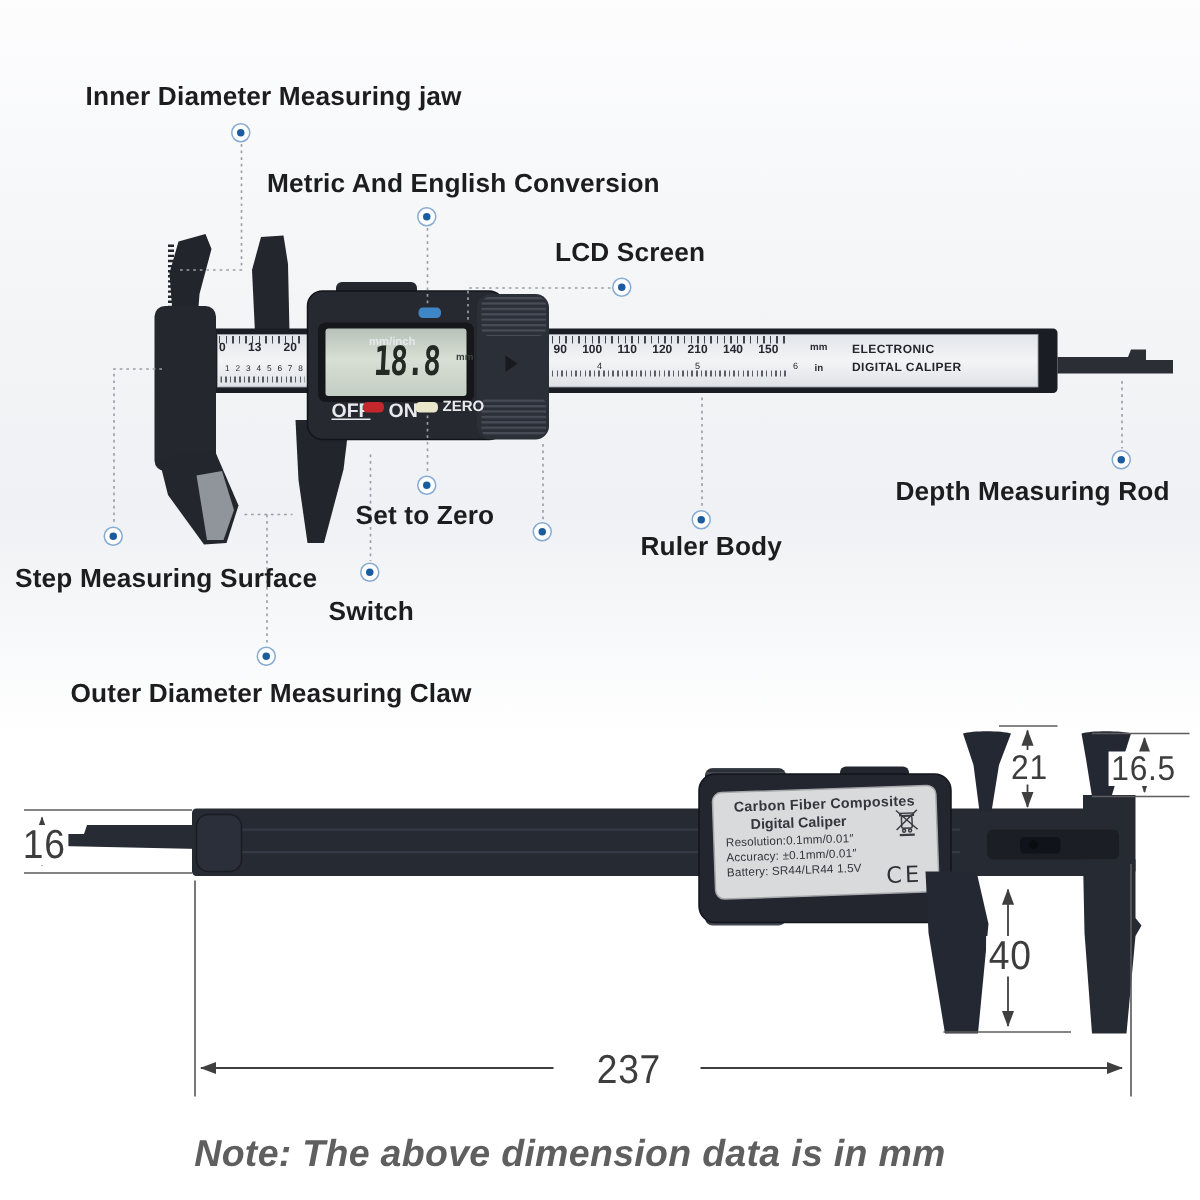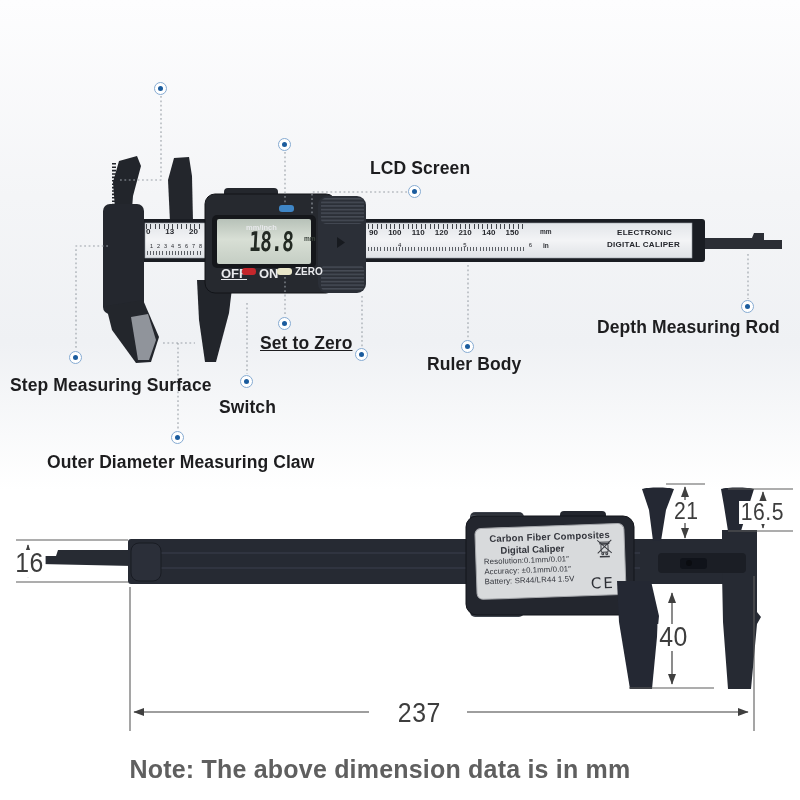--- a/index.html
+++ b/index.html
@@ -18,21 +18,21 @@
           background:#fff;box-sizing:border-box;}
   .marker::after{content:"";position:absolute;left:50%;top:50%;width:5px;height:5px;
           margin:-2.5px 0 0 -2.5px;background:#1b5c9e;border-radius:50%;}
 
   
   .ruler-nums{position:absolute;display:flex;justify-content:space-between;
               color:#25272c;font-weight:700;line-height:1;}
   .ticks{position:absolute;background:repeating-linear-gradient(90deg,#41454b 0,#41454b 1px,transparent 1px,transparent 4.4px);}
   .ticks-fine{position:absolute;background:repeating-linear-gradient(90deg,#5a5e64 0,#5a5e64 1px,transparent 1px,transparent 3.1px);}
   .ruler-unit{position:absolute;font-size:6.5px;font-weight:700;color:#2a2c31;line-height:1;}
-  .brand{position:absolute;text-align:right;color:#23252b;font-weight:700;line-height:1;letter-spacing:.3px;}
+  .brand{position:absolute;text-align:left;color:#23252b;font-weight:700;line-height:1;letter-spacing:.3px;}
 
   
   .unit-tag{position:absolute;color:#e8e9ec;font-weight:700;line-height:1;}
   .pill{position:absolute;border-radius:3px;}
   .lcd-digits{position:absolute;font-family:"DejaVu Sans Mono",monospace;font-weight:700;
               font-size:27px;color:#232a23;letter-spacing:-1px;line-height:1;
               transform:scaleX(.72) skewX(-4deg);transform-origin:left top;}
   .lcd-mm{position:absolute;font-size:6.5px;font-weight:700;color:#39413a;line-height:1;}
 
   
@@ -45,21 +45,21 @@
   .sticker{position:absolute;left:477px;top:527px;width:147px;height:70px;
            transform:rotate(-2deg);color:#33353c;line-height:1;}
   .st-l1{font-size:9.5px;font-weight:700;text-align:center;margin-top:5px;letter-spacing:.2px;}
   .st-l2{font-size:9.5px;font-weight:700;text-align:center;width:76%;margin-top:2px;}
   .st-row{font-size:7.8px;margin:2.5px 0 0 7px;letter-spacing:.1px;}
   .ce{position:absolute;right:10px;bottom:4px;font-family:"DejaVu Sans",sans-serif;
       font-size:15px;font-weight:400;letter-spacing:2px;color:#2e3036;}
   .weee{position:absolute;right:10px;top:13px;}
 
   .note{position:absolute;left:0;top:755px;width:760px;text-align:center;
-        font-size:25px;font-weight:600;color:#5f5f5f;letter-spacing:.2px;}
+        font-size:25px;font-weight:600;color:#5f5f5f;letter-spacing:.2px;font-style:italic;}
 </style>
 </head>
 <body>
 
 <div class="stage">
 
   <div class="photo-bg"></div>
 
   <svg class="layer" width="800" height="800" viewBox="0 0 800 800">
     <defs>
@@ -209,22 +209,24 @@
   <span class="marker" style="left:278px;top:138px;"></span>
   <span class="marker" style="left:408px;top:185px;"></span>
   <span class="marker" style="left:278px;top:317px;"></span>
   <span class="marker" style="left:355px;top:348px;"></span>
   <span class="marker" style="left:240px;top:375px;"></span>
   <span class="marker" style="left:461px;top:340px;"></span>
   <span class="marker" style="left:741px;top:300px;"></span>
   <span class="marker" style="left:69px;top:351px;"></span>
   <span class="marker" style="left:171px;top:431px;"></span>
 
+  <div class="callout" style="left:57px;top:54px;">Inner Diameter Measuring jaw</div>
+  <div class="callout" style="left:178px;top:112px;">Metric And English Conversion</div>
   <div class="callout" style="left:370px;top:158px;">LCD Screen</div>
-  <div class="callout" style="left:260px;top:333px;text-decoration:underline;">Set to Zero</div>
+  <div class="callout" style="left:237px;top:333px;">Set to Zero</div>
   <div class="callout" style="left:427px;top:354px;">Ruler Body</div>
   <div class="callout" style="left:597px;top:317px;">Depth Measuring Rod</div>
   <div class="callout" style="left:10px;top:375px;">Step Measuring Surface</div>
   <div class="callout" style="left:219px;top:397px;">Switch</div>
   <div class="callout" style="left:47px;top:452px;">Outer Diameter Measuring Claw</div>
 
   <div class="sticker">
     <div class="st-l1">Carbon Fiber Composites</div>
     <div class="st-l2">Digital Caliper</div>
     <div class="st-row">Resolution:0.1mm/0.01″</div>

